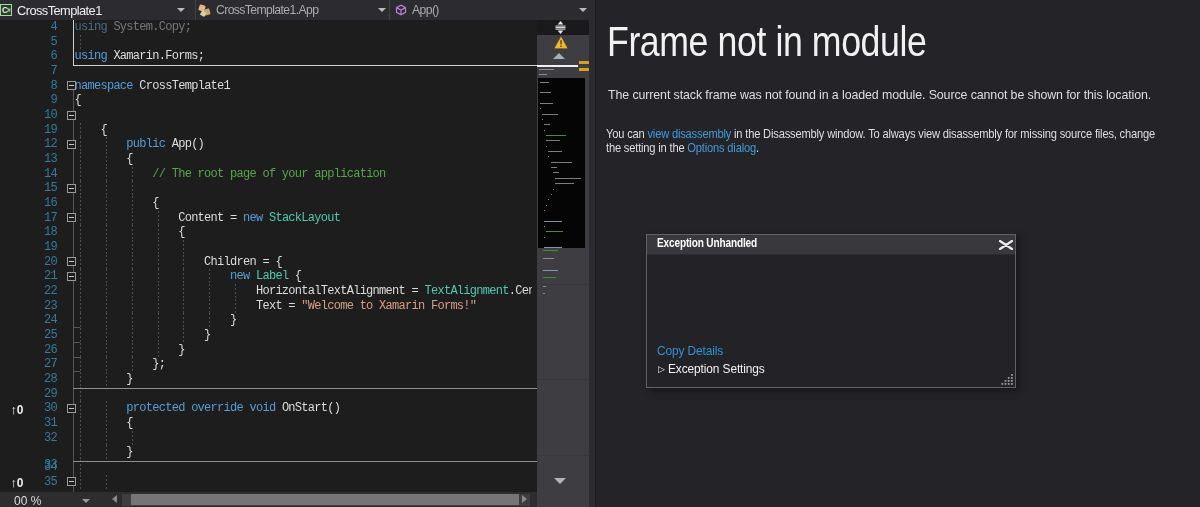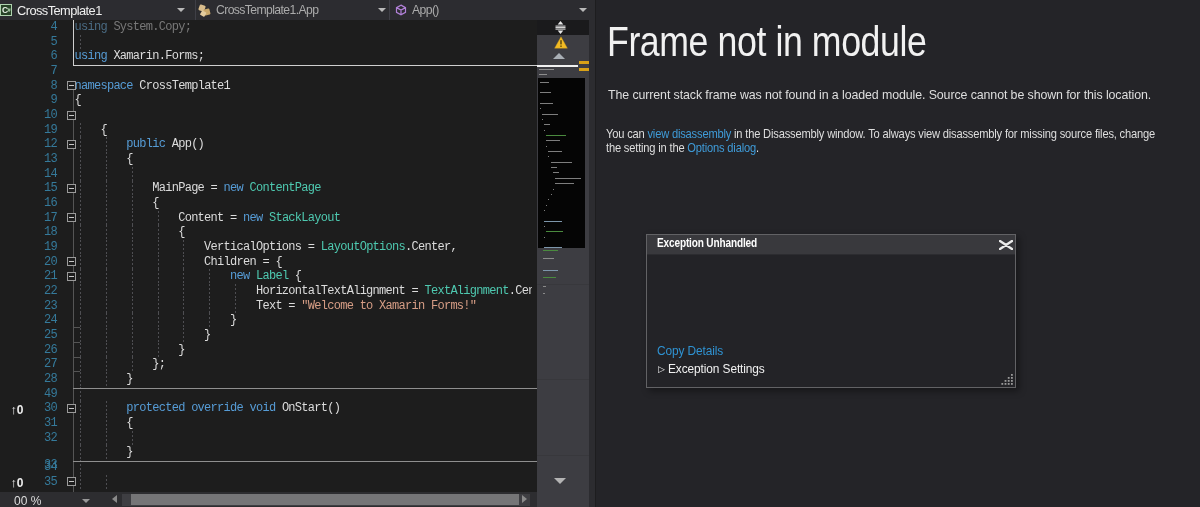--- a/index.html
+++ b/index.html
@@ -91,53 +91,52 @@
 <div class="num" style="left:0;top:88.00px">10</div>
 <div class="fold" style="top:90.50px"></div>
 <div class="num" style="left:0;top:102.67px">19</div>
 <div class="cl" style="left:100.42px;top:102.67px"><span class="w">{</span></div>
 <div class="num" style="left:0;top:117.34px">12</div>
 <div class="cl" style="left:126.34px;top:117.34px"><span class="k">public</span><span class="w"> App()</span></div>
 <div class="fold" style="top:119.84px"></div>
 <div class="num" style="left:0;top:132.00px">13</div>
 <div class="cl" style="left:126.34px;top:132.00px"><span class="w">{</span></div>
 <div class="num" style="left:0;top:146.67px">14</div>
+<div class="cl" style="left:152.26px;top:146.67px"><span class="c">// The root page of your application</span></div>
 <div class="num" style="left:0;top:161.34px">15</div>
-<div class="cl" style="left:152.26px;top:161.34px"><span class="w">MainPage = </span><span class="k">new</span><span class="w"> </span><span class="t">ContentPage</span></div>
 <div class="fold" style="top:163.84px"></div>
 <div class="num" style="left:0;top:176.00px">16</div>
 <div class="cl" style="left:152.26px;top:176.00px"><span class="w">{</span></div>
 <div class="num" style="left:0;top:190.67px">17</div>
 <div class="cl" style="left:178.18px;top:190.67px"><span class="w">Content = </span><span class="k">new</span><span class="w"> </span><span class="t">StackLayout</span></div>
 <div class="fold" style="top:193.17px"></div>
 <div class="num" style="left:0;top:205.34px">18</div>
 <div class="cl" style="left:178.18px;top:205.34px"><span class="w">{</span></div>
 <div class="num" style="left:0;top:220.00px">19</div>
-<div class="cl" style="left:204.10px;top:220.00px"><span class="w">VerticalOptions = </span><span class="t">LayoutOptions</span><span class="w">.Center,</span></div>
 <div class="num" style="left:0;top:234.67px">20</div>
 <div class="cl" style="left:204.10px;top:234.67px"><span class="w">Children = {</span></div>
 <div class="fold" style="top:237.17px"></div>
 <div class="num" style="left:0;top:249.34px">21</div>
 <div class="cl" style="left:230.02px;top:249.34px"><span class="k">new</span><span class="w"> </span><span class="t">Label</span><span class="w"> {</span></div>
 <div class="fold" style="top:251.84px"></div>
 <div class="num" style="left:0;top:264.01px">22</div>
 <div class="cl" style="left:255.94px;top:264.01px"><span class="w">HorizontalTextAlignment = </span><span class="t">TextAlignment</span><span class="w">.Center,</span></div>
 <div class="num" style="left:0;top:278.67px">23</div>
 <div class="cl" style="left:255.94px;top:278.67px"><span class="w">Text = </span><span class="s">"Welcome to Xamarin Forms!"</span></div>
 <div class="num" style="left:0;top:293.34px">24</div>
 <div class="cl" style="left:230.02px;top:293.34px"><span class="w">}</span></div>
 <div class="num" style="left:0;top:308.01px">25</div>
 <div class="cl" style="left:204.10px;top:308.01px"><span class="w">}</span></div>
 <div class="num" style="left:0;top:322.67px">26</div>
 <div class="cl" style="left:178.18px;top:322.67px"><span class="w">}</span></div>
 <div class="num" style="left:0;top:337.34px">27</div>
 <div class="cl" style="left:152.26px;top:337.34px"><span class="w">};</span></div>
 <div class="num" style="left:0;top:352.01px">28</div>
 <div class="cl" style="left:126.34px;top:352.01px"><span class="w">}</span></div>
-<div class="num" style="left:0;top:366.68px">49</div>
+<div class="num" style="left:0;top:366.68px">29</div>
 <div class="num" style="left:0;top:381.34px">30</div>
 <div class="cl" style="left:126.34px;top:381.34px"><span class="k">protected override void</span><span class="w"> OnStart()</span></div>
 <div class="fold" style="top:383.84px"></div>
 <div class="gl" style="left:10.5px;top:381.84px">↑<span style="font-size:12px">0</span></div>
 <div class="num" style="left:0;top:396.01px">31</div>
 <div class="cl" style="left:126.34px;top:396.01px"><span class="w">{</span></div>
 <div class="num" style="left:0;top:410.68px">32</div>
 <div class="num" style="left:0;top:438px">33</div>
 <div class="cl" style="left:126.34px;top:425.34px"><span class="w">}</span></div>
 <div class="num" style="left:0;top:440.01px">34</div>

